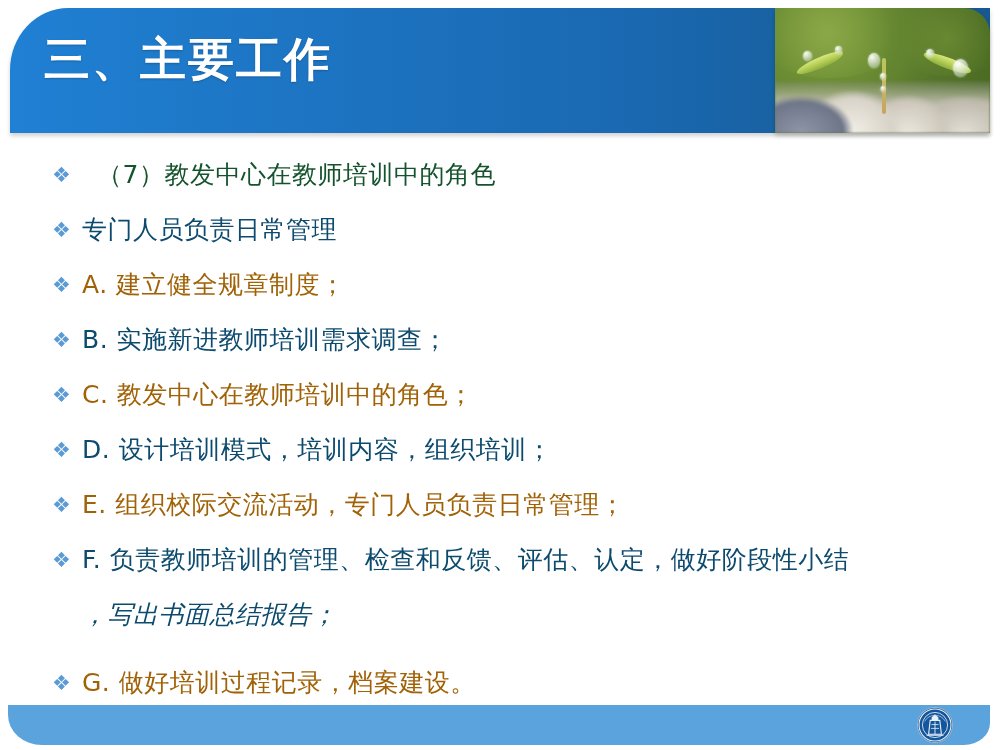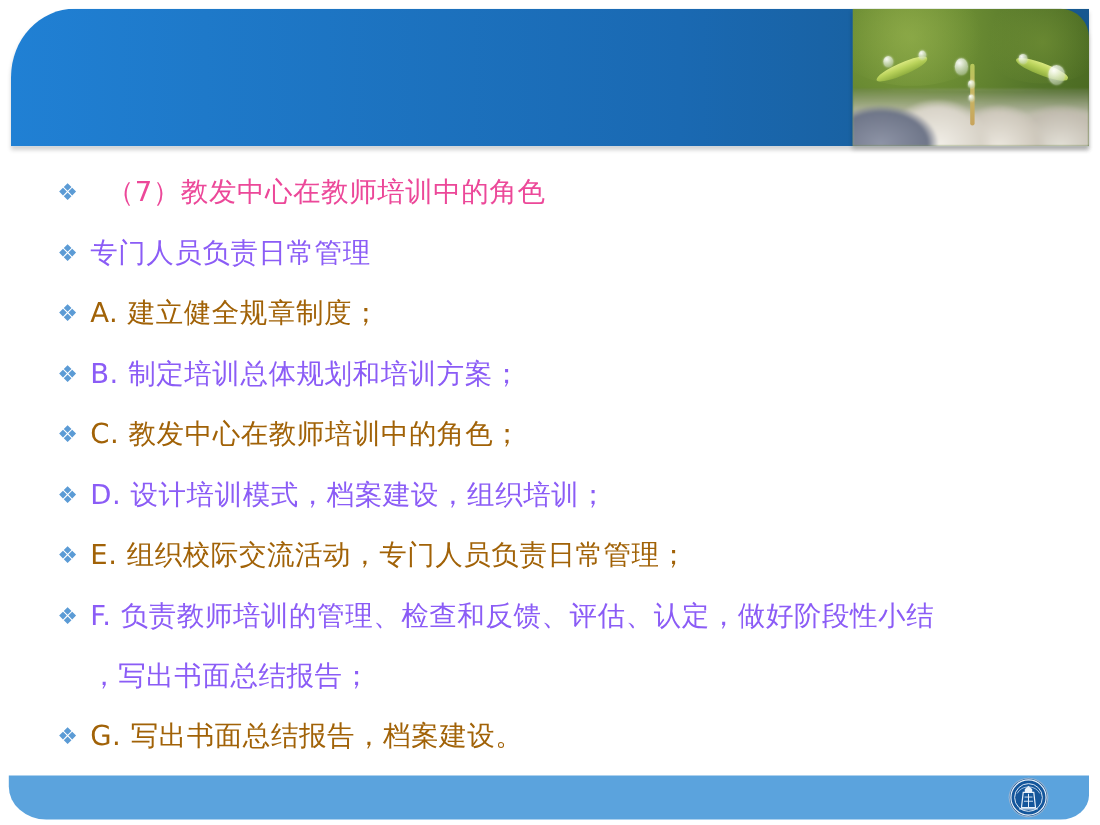--- a/index.html
+++ b/index.html
@@ -163,31 +163,32 @@
   .bullet-text {
     flex: 1 1 auto;
     font-size: 25px;
     line-height: 34px;
     letter-spacing: 0.5px;
   }
   .bullet-row.indent .bullet-text { padding-left: 15px; }
   .cont-row {
     display: flex;
     align-items: flex-end;
-    margin-bottom: 20px;
+    margin-bottom: 34px;
+    font-style: italic;
   }
   .cont-spacer { flex: 0 0 auto; width: 30px; }
   .cont-text {
     flex: 1 1 auto;
     font-size: 25px;
     line-height: 34px;
     letter-spacing: 0.5px;
   }
-  .c-magenta { color: #ec4899; }
-  .c-blue { color: #8b5cf6; }
+  .c-magenta { color: #14532d; }
+  .c-blue { color: #0c4a6e; }
   .c-green { color: #a16207; }
 
   
   .footer-band {
     position: absolute;
     left: 8px;
     top: 705px;
     width: 982px;
     height: 40px;
     background: #5BA3DD;
@@ -209,20 +210,21 @@
   .footer-logo svg { display: block; }
 </style>
 </head>
 <body>
 
 <div class="slide">
 
   <div class="header-band">
     <div class="header-gradient"></div>
   </div>
+  <div class="header-title">三、主要工作</div>
 
   <div class="header-photo">
     <div class="photo-bg"></div>
     <div class="photo-bokeh-1"></div>
     <div class="photo-bokeh-2"></div>
     <div class="photo-pebbles"></div>
     <div class="sprout-stem"></div>
     <div class="leaf leaf-left"></div>
     <div class="leaf leaf-right"></div>
     <div class="drop drop-a"></div>
@@ -246,51 +248,51 @@
       <span class="bullet-text c-blue">专门人员负责日常管理</span>
     </div>
 
     <div class="bullet-row">
       <span class="bullet-mark">❖</span>
       <span class="bullet-text c-green">A. 建立健全规章制度；</span>
     </div>
 
     <div class="bullet-row">
       <span class="bullet-mark">❖</span>
-      <span class="bullet-text c-blue">B. 制定培训总体规划和培训方案；</span>
+      <span class="bullet-text c-blue">B. 实施新进教师培训需求调查；</span>
     </div>
 
     <div class="bullet-row">
       <span class="bullet-mark">❖</span>
       <span class="bullet-text c-green">C. 教发中心在教师培训中的角色；</span>
     </div>
 
     <div class="bullet-row">
       <span class="bullet-mark">❖</span>
-      <span class="bullet-text c-blue">D. 设计培训模式，档案建设，组织培训；</span>
+      <span class="bullet-text c-blue">D. 设计培训模式，培训内容，组织培训；</span>
     </div>
 
     <div class="bullet-row">
       <span class="bullet-mark">❖</span>
       <span class="bullet-text c-green">E. 组织校际交流活动，专门人员负责日常管理；</span>
     </div>
 
     <div class="bullet-row">
       <span class="bullet-mark">❖</span>
       <span class="bullet-text c-blue">F. 负责教师培训的管理、检查和反馈、评估、认定，做好阶段性小结</span>
     </div>
 
     <div class="cont-row">
       <span class="cont-spacer"></span>
       <span class="cont-text c-blue">，写出书面总结报告；</span>
     </div>
 
     <div class="bullet-row">
       <span class="bullet-mark">❖</span>
-      <span class="bullet-text c-green">G. 写出书面总结报告，档案建设。</span>
+      <span class="bullet-text c-green">G. 做好培训过程记录，档案建设。</span>
     </div>
 
   </div>
 
   <div class="footer-band"></div>
   <div class="footer-logo">
     <svg width="34" height="34" viewBox="0 0 34 34" aria-hidden="true">
       <circle cx="17" cy="17" r="16" fill="#14569b" stroke="#e9f1f9" stroke-width="1.1"></circle>
       <circle cx="17" cy="17" r="12.6" fill="none" stroke="#dbe8f5" stroke-width="0.9"></circle>
       <path d="M17 6.3 L20.4 9.4 L20.4 12.2 L13.6 12.2 L13.6 9.4 Z" fill="#e8f1fa"></path>

